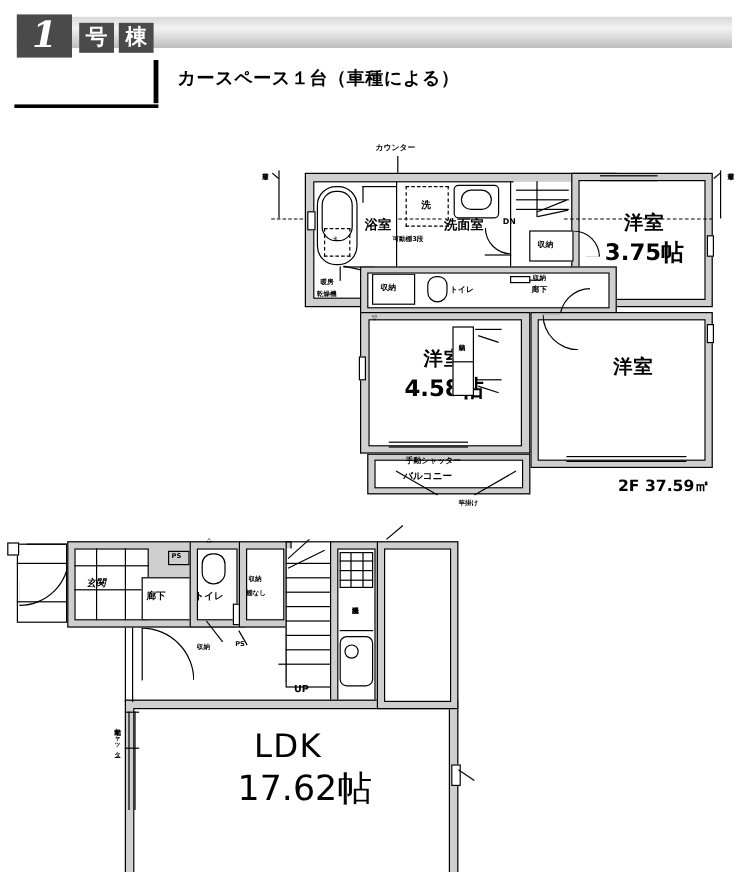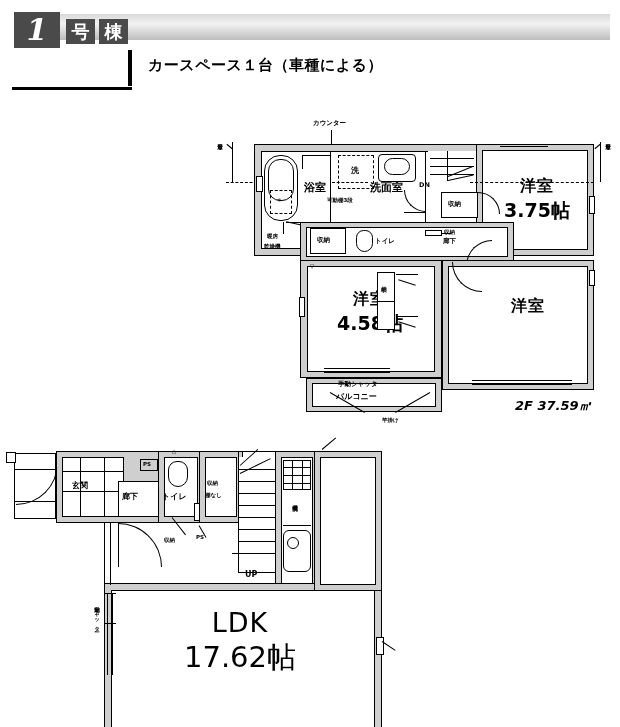--- a/index.html
+++ b/index.html
@@ -73,28 +73,28 @@
   .dash-v{position:absolute;border-left:1px dashed #000;width:0;}
   .box{position:absolute;border:1px solid #000;box-sizing:border-box;background:#fff;}
   .dbox{position:absolute;border:1px dashed #000;box-sizing:border-box;}
 
   .lbl{position:absolute;white-space:nowrap;line-height:1;}
   .lbl-md{font-size:11px;font-weight:bold;}
   .lbl-sm{font-size:8px;font-weight:bold;}
   .lbl-xs{font-size:6.5px;font-weight:bold;}
   .lbl-tiny{font-size:5.5px;font-weight:bold;}
   .vert{writing-mode:vertical-rl;text-orientation:upright;}
-  .area-lbl{font-size:13px;font-weight:bold;font-style:italic;}
+  .area-lbl{font-size:13px;font-weight:bold;}
 
   .ldk-main{
     position:absolute;text-align:center;font-weight:normal;
     font-family:"DejaVu Sans","Liberation Sans",sans-serif;
   }
   .ldk-main .l1{font-size:27px;letter-spacing:1px;}
-  .ldk-main .l2{font-size:29px;letter-spacing:0px;}
+  .ldk-main .l2{font-size:29px;letter-spacing:0px;text-align:right;}
 
   .rm-name{position:absolute;text-align:center;}
   .rm-name .n1{font-size:16px;font-weight:bold;letter-spacing:1px;display:block;}
   .rm-name .n2{font-size:19px;font-weight:bold;letter-spacing:0px;display:block;margin-top:1px;}
   .swing{position:absolute;border:1px solid #000;border-radius:50%;
          background:transparent;box-sizing:border-box;}
 </style>
 </head>
 <body>
 
@@ -244,21 +244,21 @@
 
     <div class="box" style="left:14px;top:28px;width:42px;height:66px;"></div>
     <div class="line-h" style="left:14px;top:44px;width:42px;"></div>
     <div class="line-h" style="left:14px;top:76px;width:42px;"></div>
     <div class="box" style="left:6px;top:27px;width:10px;height:11px;"></div>
     <div class="line-h" style="left:22px;top:28px;width:34px;"></div>
     <div class="swing" style="left:16px;top:38px;width:42px;height:42px;border-radius:0 0 42px 0;border-top:none;border-left:none;"></div>
 
     <div class="wall" style="left:56px;top:26px;width:140px;height:72px;"></div>
     <div class="room" style="left:62px;top:32px;width:62px;height:60px;"></div>
-    <div class="lbl lbl-sm" style="left:72px;top:57px;">玄関</div>
+    <div class="lbl lbl-sm" style="left:72px;top:57px;font-style:italic;">玄関</div>
     <div class="line-h" style="left:62px;top:46px;width:62px;"></div>
     <div class="line-h" style="left:62px;top:66px;width:62px;"></div>
     <div class="line-v" style="left:80px;top:32px;height:60px;"></div>
     <div class="line-v" style="left:104px;top:32px;height:60px;"></div>
 
     <div class="room" style="left:118px;top:56px;width:42px;height:36px;"></div>
     <div class="lbl lbl-sm" style="left:122px;top:68px;">廊下</div>
     <div class="box" style="left:140px;top:34px;width:18px;height:12px;background:#cfcfcf;"></div>
     <div class="lbl lbl-tiny" style="left:143px;top:37px;">PS</div>
 

